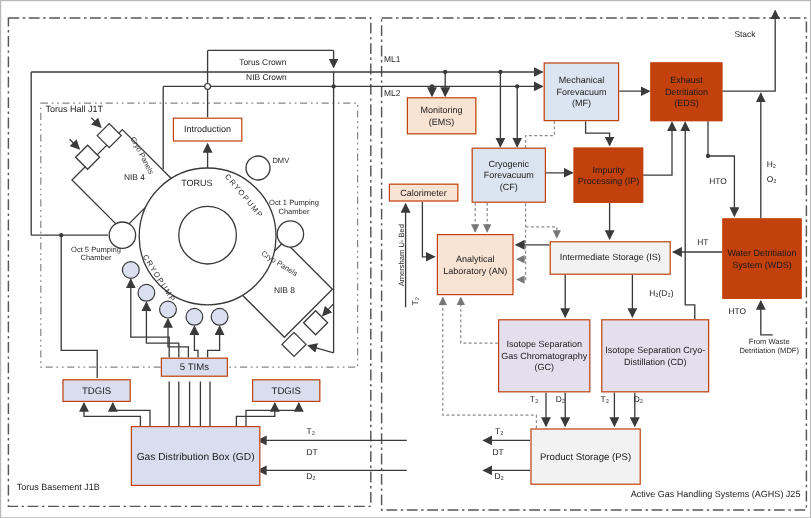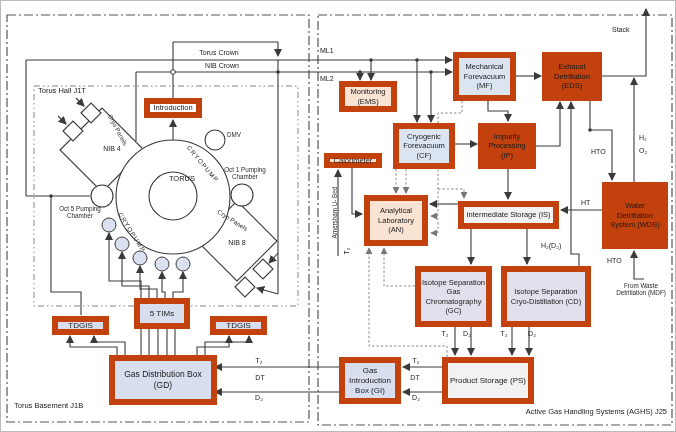--- a/index.html
+++ b/index.html
@@ -1,20 +1,20 @@
 <!DOCTYPE html>
 <html><head>
 <meta charset="utf-8">
 <style>
   html,body{margin:0;padding:0;background:#ffffff;}
   #stage{position:relative;width:676px;height:432px;background:#ffffff;border:1px solid #b9b9b9;
          box-sizing:border-box;font-family:"Liberation Sans","DejaVu Sans",sans-serif;overflow:hidden;}
   #wires{position:absolute;left:0;top:0;width:676px;height:432px;}
   .box{position:absolute;display:flex;align-items:center;justify-content:center;text-align:center;
-       border:6px solid #c2410c;color:#1a1a1a;font-size:7.5px;line-height:1.25;padding:1px;
+       border:1px solid #c2410c;color:#1a1a1a;font-size:7.5px;line-height:1.25;padding:1px;
        box-sizing:border-box;}
   .b-white{background:#ffffff;}
   .b-blue{background:#dbe5f1;}
   .b-green{background:#c2410c;}
   .b-pink{background:#f9e3d3;}
   .b-gray{background:#f2f2f2;}
   .b-purple{background:#e4dfed;}
   .b-lav{background:#d8deee;}
   .b-steel{background:#cfe0ee;}
   .f8{font-size:8px;}
@@ -145,38 +145,37 @@
     <g fill="#dbe0f0" stroke="#3a3a3a" stroke-width="1">
       <circle cx="108" cy="224" r="7"></circle>
       <circle cx="121" cy="243" r="7"></circle>
       <circle cx="139" cy="257" r="7"></circle>
       <circle cx="161" cy="263" r="7"></circle>
       <circle cx="182" cy="263" r="7"></circle>
     </g>
   </svg>
 
   <div class="box b-white" style="left:143px;top:97px;width:58px;height:20px">Introduction</div>
-  <div class="box b-lav f8" style="left:133px;top:297px;width:56px;height:31px">5 TIMs</div>
+  <div class="box b-lav f8" style="left:133px;top:297px;width:56px;height:16px">5 TIMs</div>
   <div class="box b-lav f8" style="left:51px;top:315px;width:57px;height:19px">TDGIS</div>
   <div class="box b-lav f8" style="left:209px;top:315px;width:57px;height:19px">TDGIS</div>
   <div class="box b-lav f85" style="left:108px;top:354px;width:108px;height:50px">Gas Distribution Box (GD)</div>
 
   <div class="box b-pink" style="left:338px;top:80px;width:58px;height:31px">Monitoring (EMS)</div>
   <div class="box b-blue" style="left:452px;top:51px;width:63px;height:49px">Mechanical Forevacuum (MF)</div>
   <div class="box b-green" style="left:541px;top:51px;width:60px;height:49px">Exhaust Detritiation (EDS)</div>
   <div class="box b-blue" style="left:392px;top:122px;width:62px;height:46px">Cryogenic Forevacuum (CF)</div>
   <div class="box b-green" style="left:477px;top:122px;width:58px;height:46px">Impurity Processing (IP)</div>
   <div class="box b-pink" style="left:323px;top:152px;width:58px;height:15px">Calorimeter</div>
   <div class="box b-gray" style="left:457px;top:200px;width:101px;height:28px">Intermediate Storage (IS)</div>
   <div class="box b-pink" style="left:363px;top:194px;width:64px;height:51px">Analytical Laboratory (AN)</div>
   <div class="box b-green" style="left:601px;top:181px;width:66px;height:67px">Water Detritiation System (WDS)</div>
   <div class="box b-purple" style="left:414px;top:265px;width:77px;height:61px">Isotope Separation Gas Chromatography (GC)</div>
   <div class="box b-purple" style="left:500px;top:265px;width:90px;height:61px">Isotope Separation Cryo-Distillation (CD)</div>
   <div class="box b-gray f8" style="left:441px;top:356px;width:92px;height:47px">Product Storage (PS)</div>
-  <div class="box b-lav f8" style="left:338px;top:356px;width:62px;height:47px">Gas Introduction Box (GI)</div>
 
   <div class="lbl c" style="left:187px;top:48px;width:62px">Torus Crown</div>
   <div class="lbl c" style="left:190px;top:61px;width:62px">NIB Crown</div>
   <div class="lbl" style="left:319px;top:46px">ML1</div>
   <div class="lbl" style="left:319px;top:74px">ML2</div>
   <div class="lbl" style="left:611px;top:25px">Stack</div>
   <div class="lbl" style="left:638px;top:133px">H₂</div>
   <div class="lbl" style="left:638px;top:146px">O₂</div>
   <div class="lbl" style="left:590px;top:147px">HTO</div>
   <div class="lbl" style="left:580px;top:198px">HT</div>
@@ -194,21 +193,21 @@
   <div class="lbl" style="left:405px;top:393px;width:20px;text-align:center">D₂</div>
   <div class="lbl" style="left:248px;top:356px;width:20px;text-align:center">T₂</div>
   <div class="lbl" style="left:249px;top:373px;width:20px;text-align:center">DT</div>
   <div class="lbl" style="left:248px;top:393px;width:20px;text-align:center">D₂</div>
   <div class="lbl s6" style="left:226px;top:130px">DMV</div>
   <div class="lbl c s6" style="left:219px;top:165px;width:50px">Oct 1 Pumping Chamber</div>
   <div class="lbl c s6" style="left:54px;top:204px;width:50px">Oct 5 Pumping Chamber</div>
   <div class="lbl" style="left:37px;top:86px;font-size:7.5px">Torus Hall J1T</div>
   <div class="lbl" style="left:13px;top:401px;font-size:7.5px">Torus Basement J1B</div>
   <div class="lbl" style="left:470px;top:407px;width:196px;text-align:right;font-size:7.5px">Active Gas Handling Systems (AGHS) J25</div>
-  <div class="lbl" style="left:150px;top:174px;width:44px;text-align:right;font-size:7.5px">TORUS</div>
+  <div class="lbl" style="left:150px;top:148px;width:44px;text-align:left;font-size:7.5px">TORUS</div>
   <div class="lbl" style="left:96px;top:144px;width:30px;text-align:center">NIB 4</div>
   <div class="lbl" style="left:219px;top:238px;width:34px;text-align:center">NIB 8</div>
   <div class="lbl s6 rot gray" style="left:112px;top:112px;transform:rotate(62deg)">Cryo Panels</div>
   <div class="lbl s6 rot gray" style="left:219px;top:207px;transform:rotate(32deg)">Cryo Panels</div>
   <div class="lbl s6 rot" style="left:190px;top:143px;letter-spacing:1.2px;transform:rotate(50deg)">CRYOPUMP</div>
   <div class="lbl s6 rot" style="left:122px;top:210px;letter-spacing:1.2px;transform:rotate(58deg)">CRYOPUMP</div>
 
 </div>
 
 </body></html>

